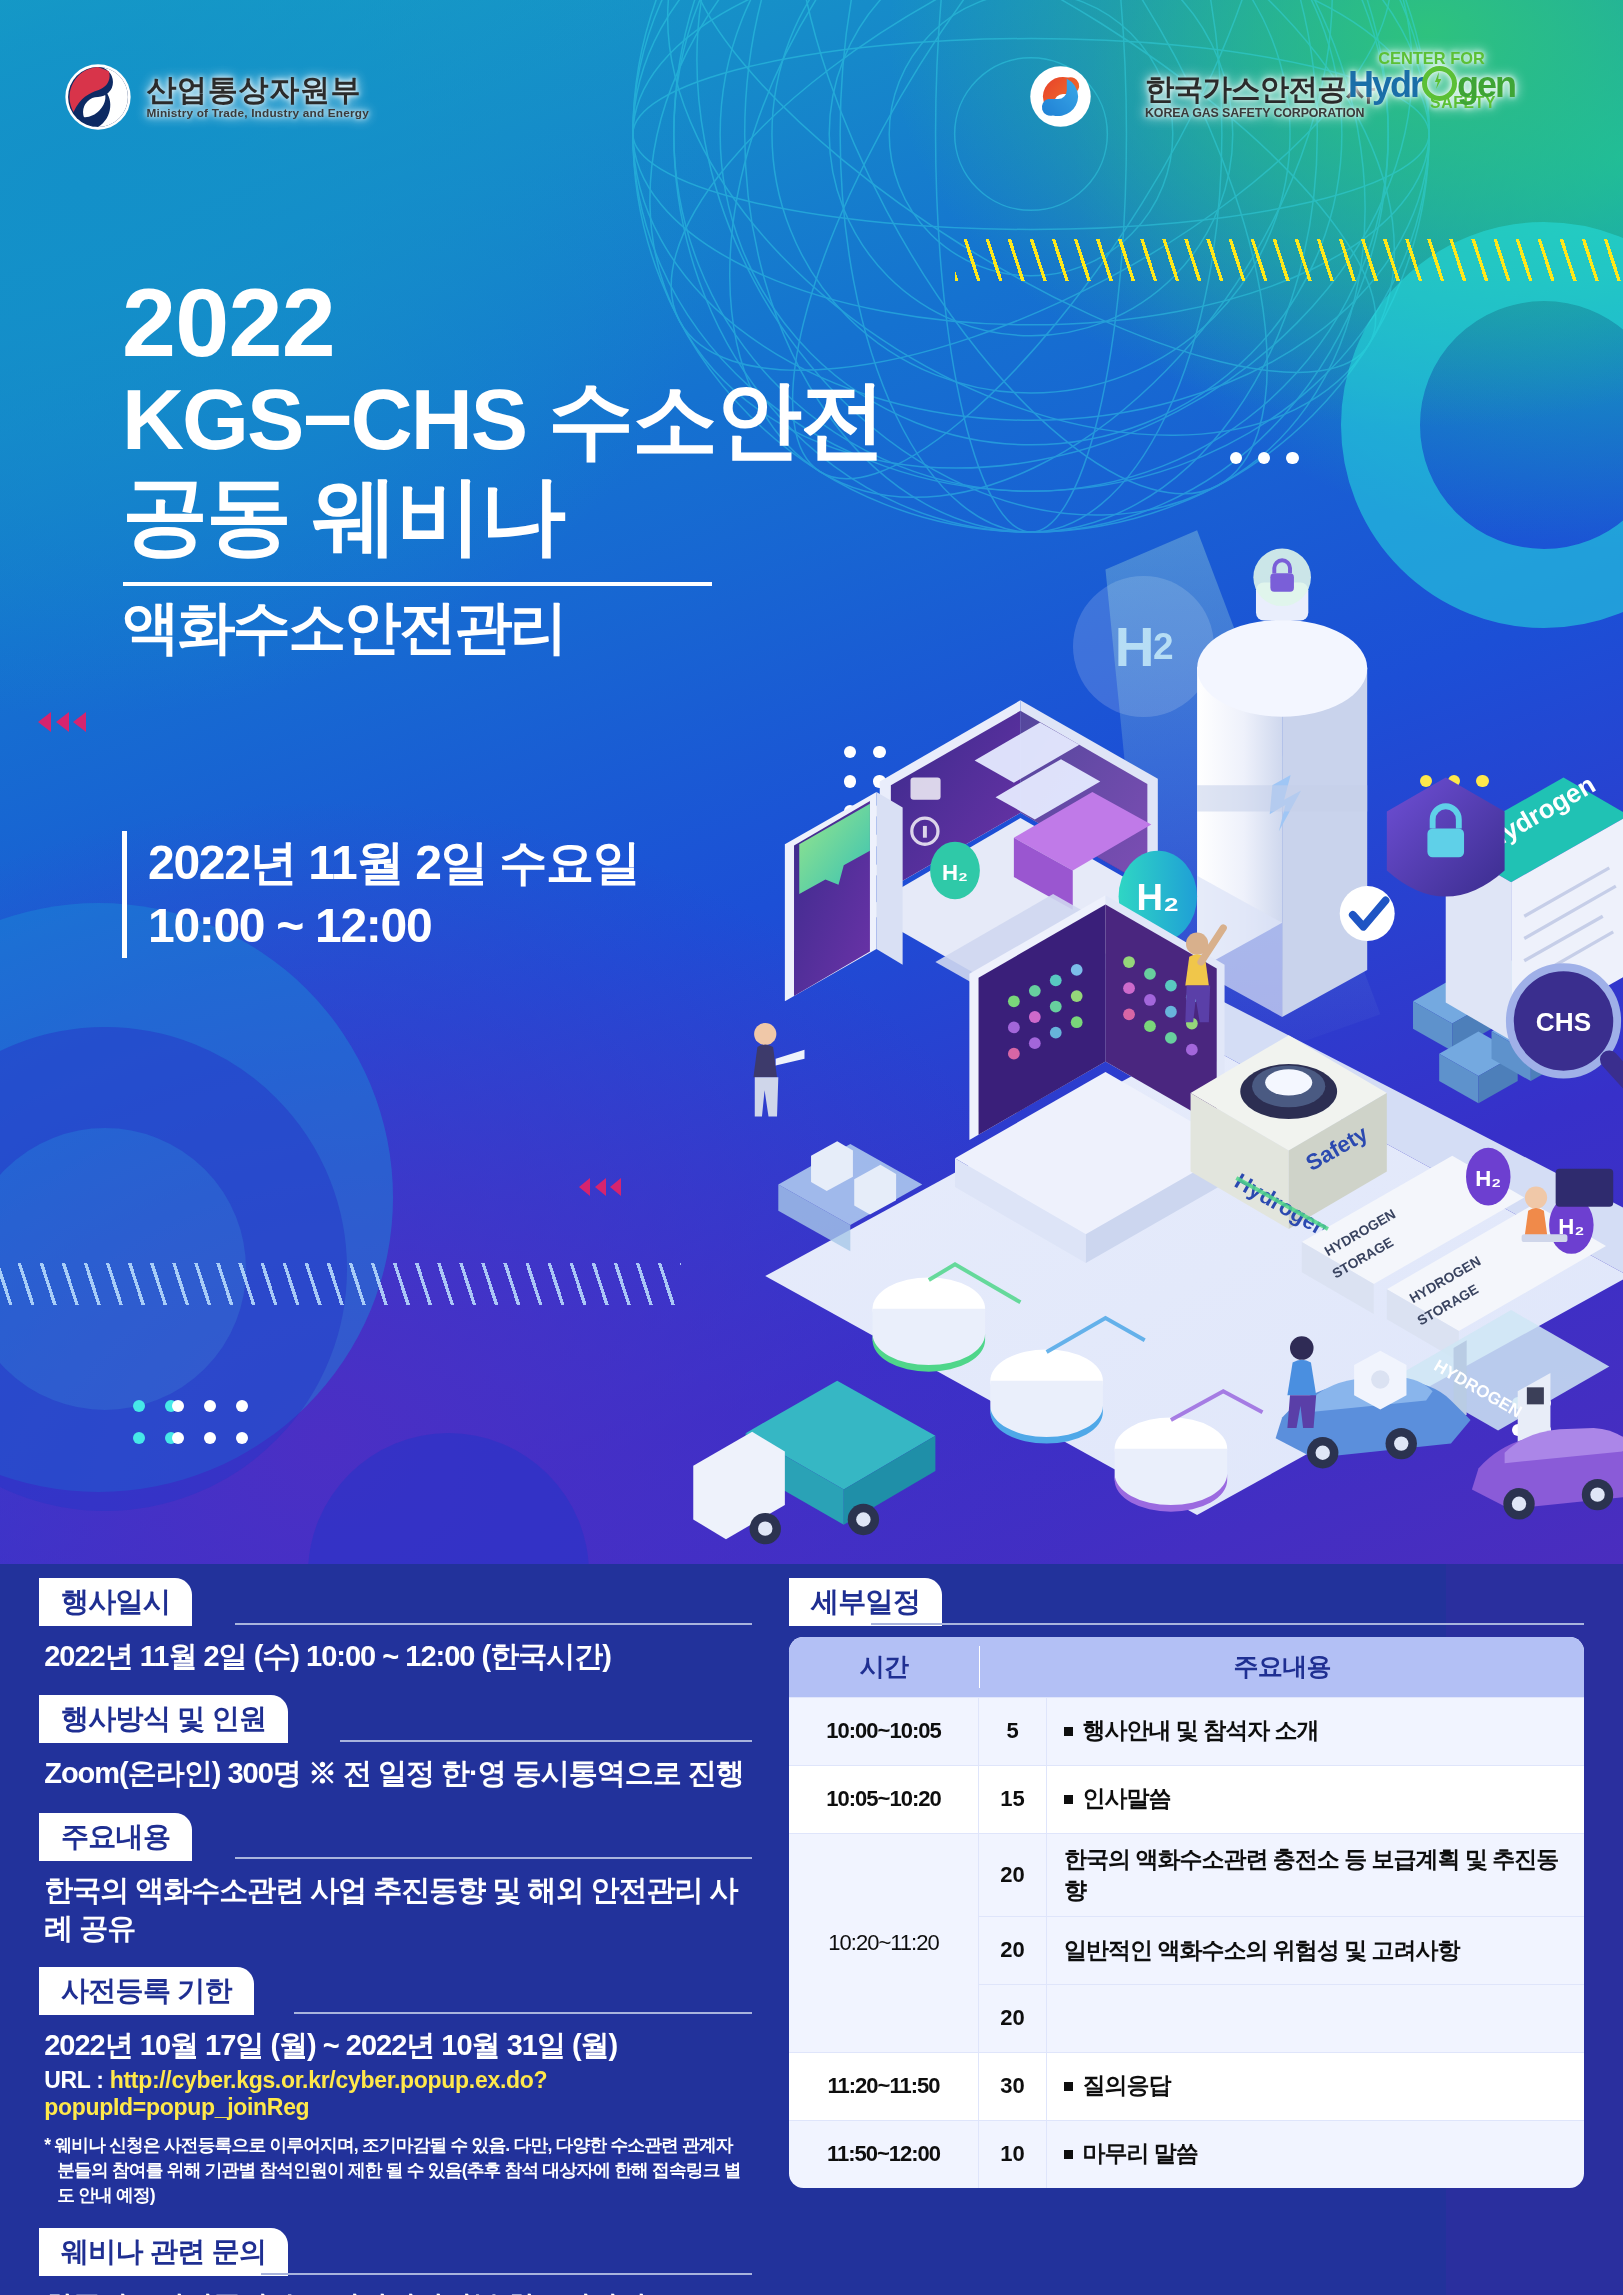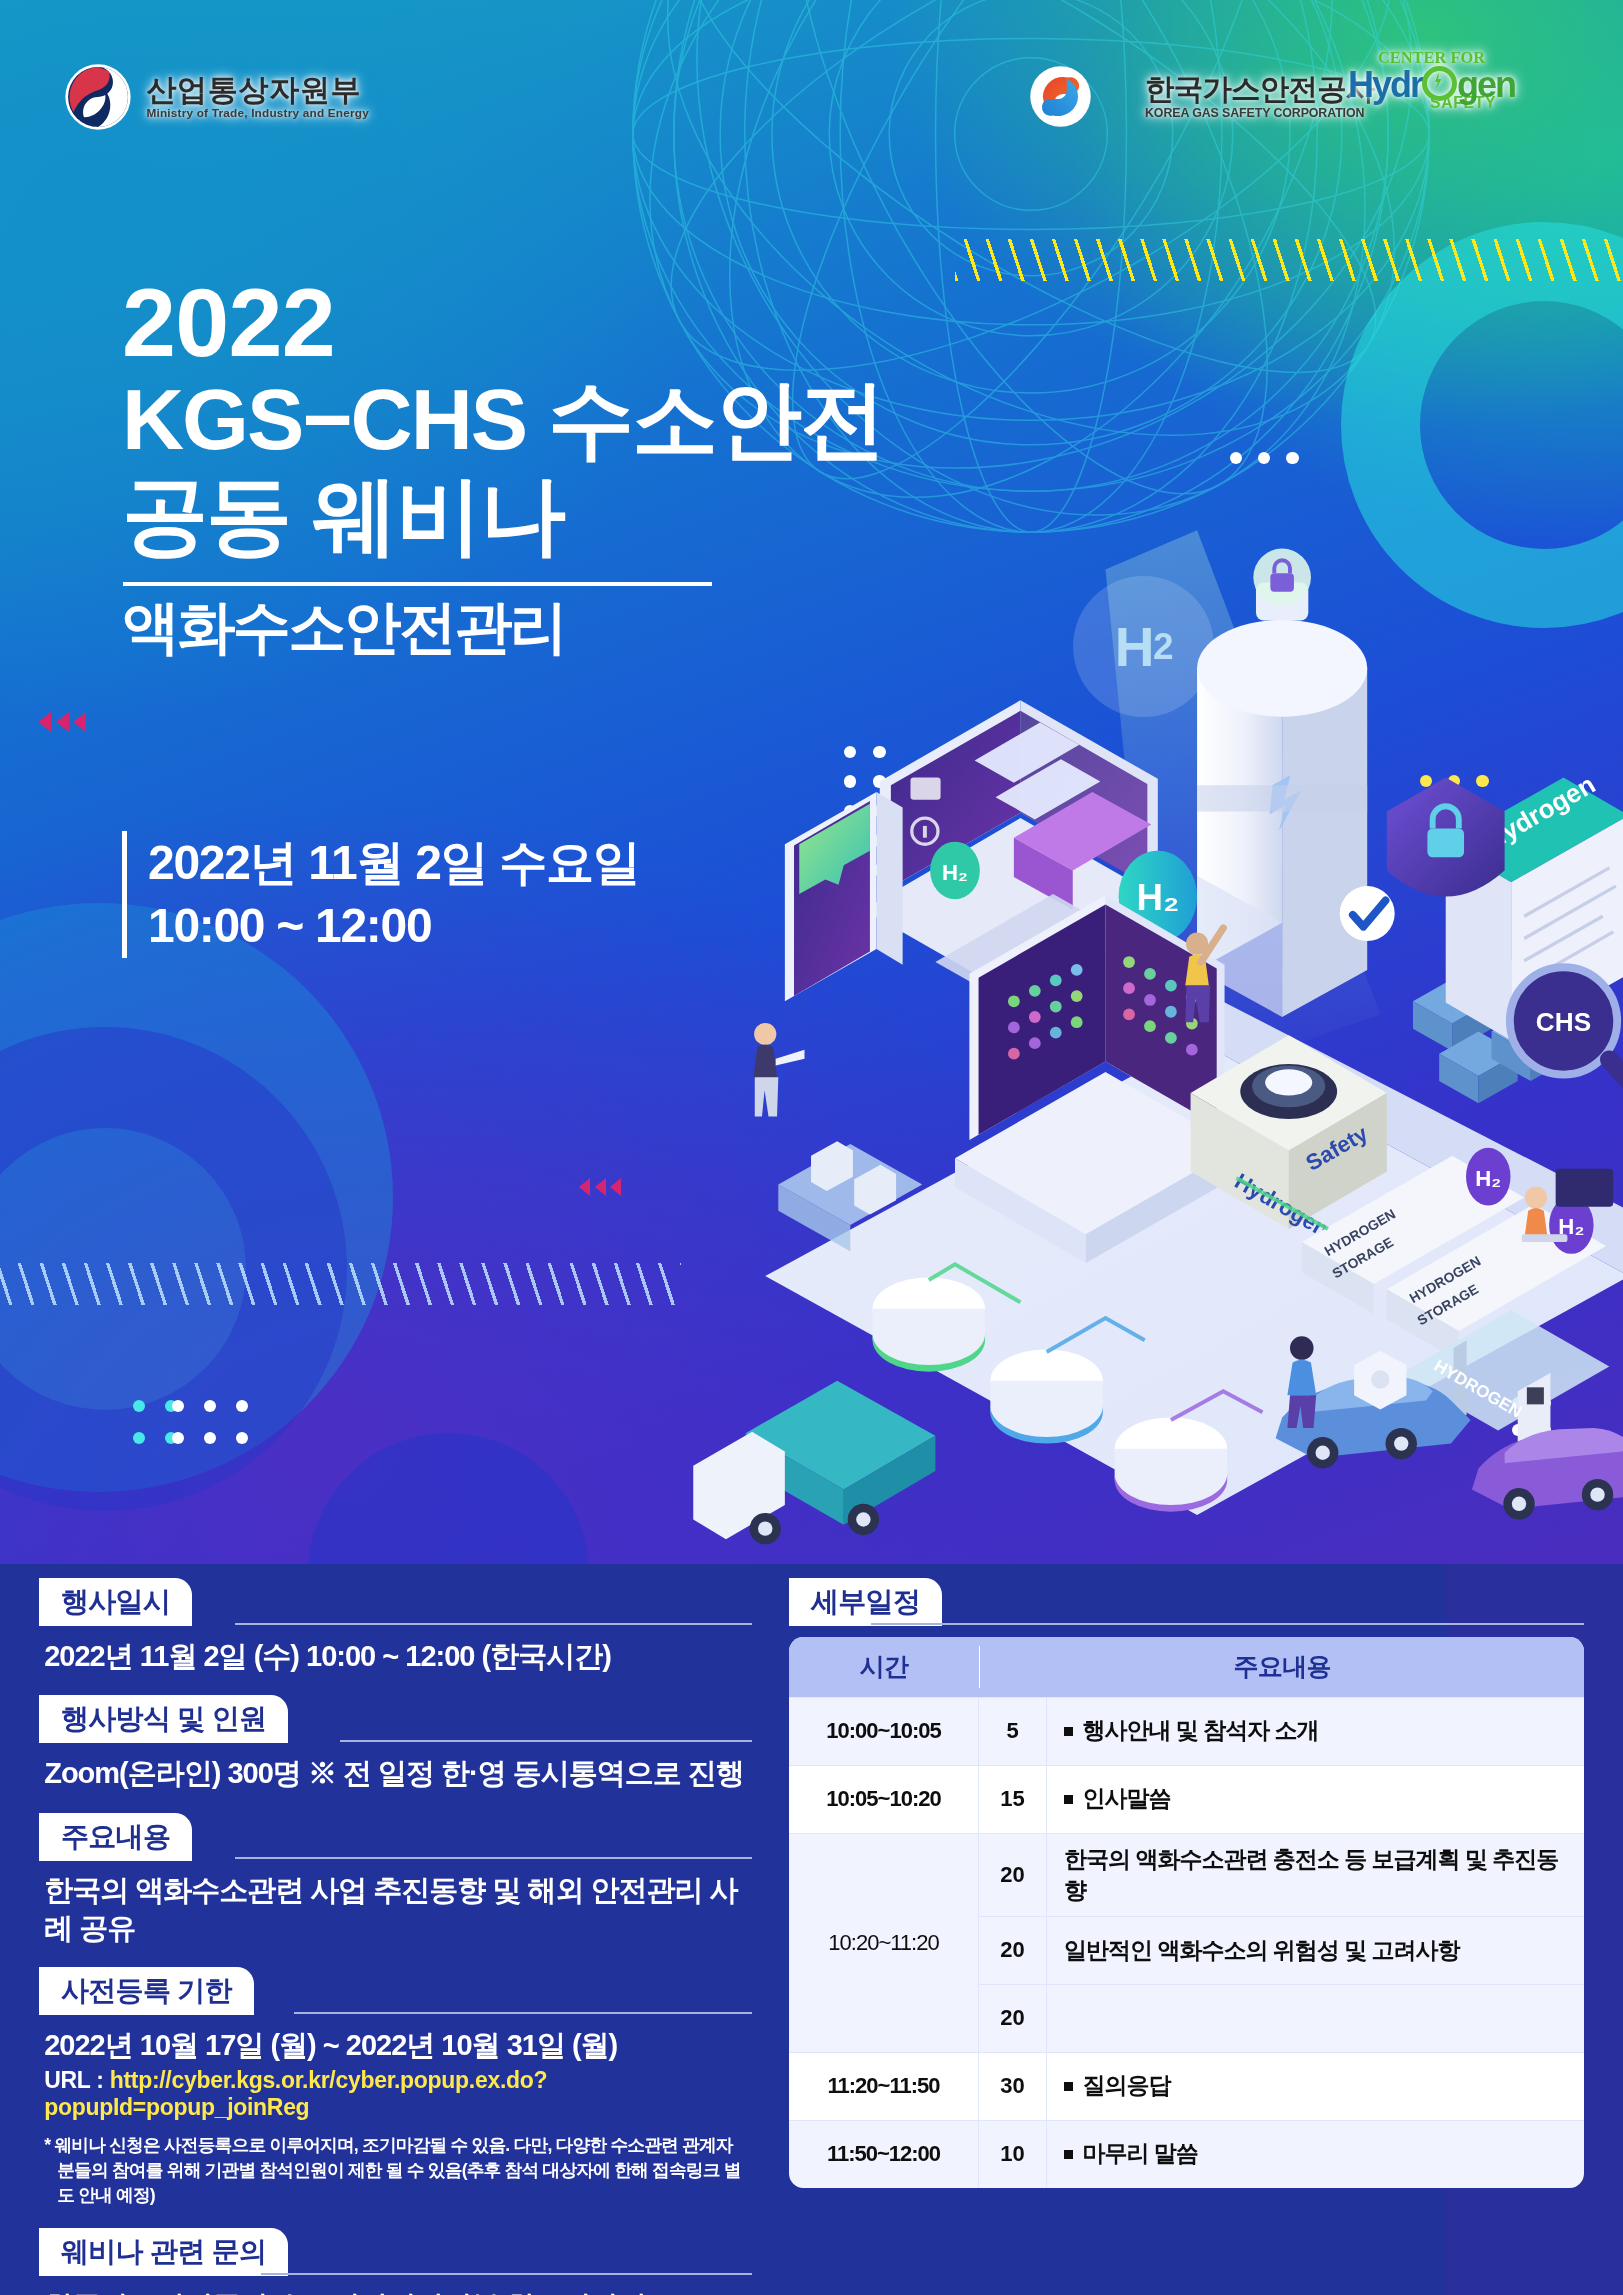--- a/index.html
+++ b/index.html
@@ -76,21 +76,21 @@
   .kgs { position:absolute; left:1029px; top:65px; display:flex; align-items:center; gap:13px; }
   .kgs-mark { width:63px; height:63px; flex:none; }
   .kgs-txt { filter:drop-shadow(0 0 2.6px rgba(255,255,255,.95))
                      drop-shadow(0 0 5.9px rgba(255,255,255,.85));margin-left:40px; }
   .kgs-txt .ko { font-size:29.4px; font-weight:bold; color:#2b2b2b; letter-spacing:-0.7px; line-height:1; }
   .kgs-txt .en { font-size:12.4px; font-weight:bold; color:#3a3a3a; letter-spacing:-0.1px; margin-top:2.6px; }
 
   .chs { position:absolute; left:1348px; top:50px; text-align:center;
          filter:drop-shadow(0 0 2.6px rgba(255,255,255,.95))
                  drop-shadow(0 0 5.9px rgba(255,255,255,.85)); }
-  .chs .top { font-size:16.4px; font-weight:bold; color:#5cc035; letter-spacing:0px; line-height:1;font-family:Liberation Serif, serif; }
+  .chs .top { font-size:16.4px; font-weight:bold; color:#5cc035; letter-spacing:0px; line-height:1; }
   .chs .mid { font-size:36px; font-weight:bold; color:#1a6fa8; line-height:.95;
               letter-spacing:-2px; position:relative; }
   .chs .mid .g { color:#3fa535; }
   .chs .bot { font-size:15.7px; font-weight:bold; color:#5cc035; letter-spacing:0.7px;
               margin-top:-9.2px; margin-left:63px; }
 
   
   .headline { position:absolute; left:122px; top:274px; color:#fff; }
   .h-year { font-size:97px; font-weight:bold; line-height:1; letter-spacing:-0.7px; }
   .h-l2, .h-l3 { font-size:86px; font-weight:bold; line-height:1.12; letter-spacing:-2px; }

